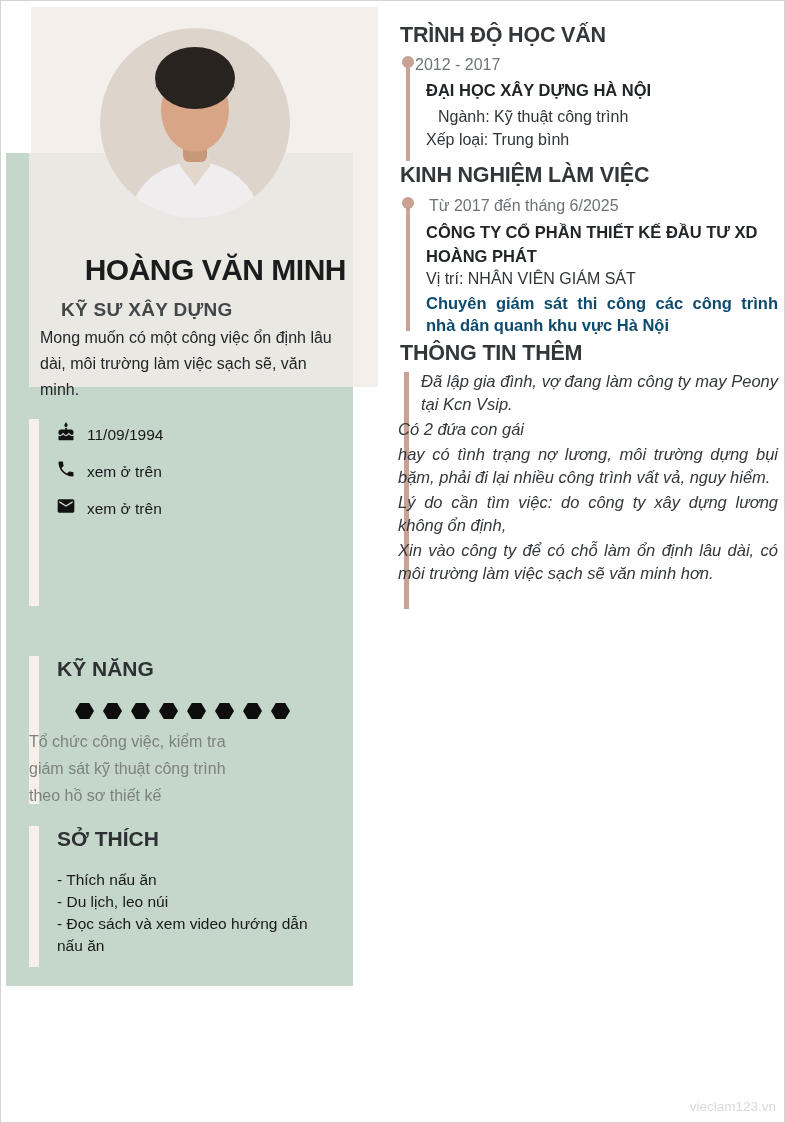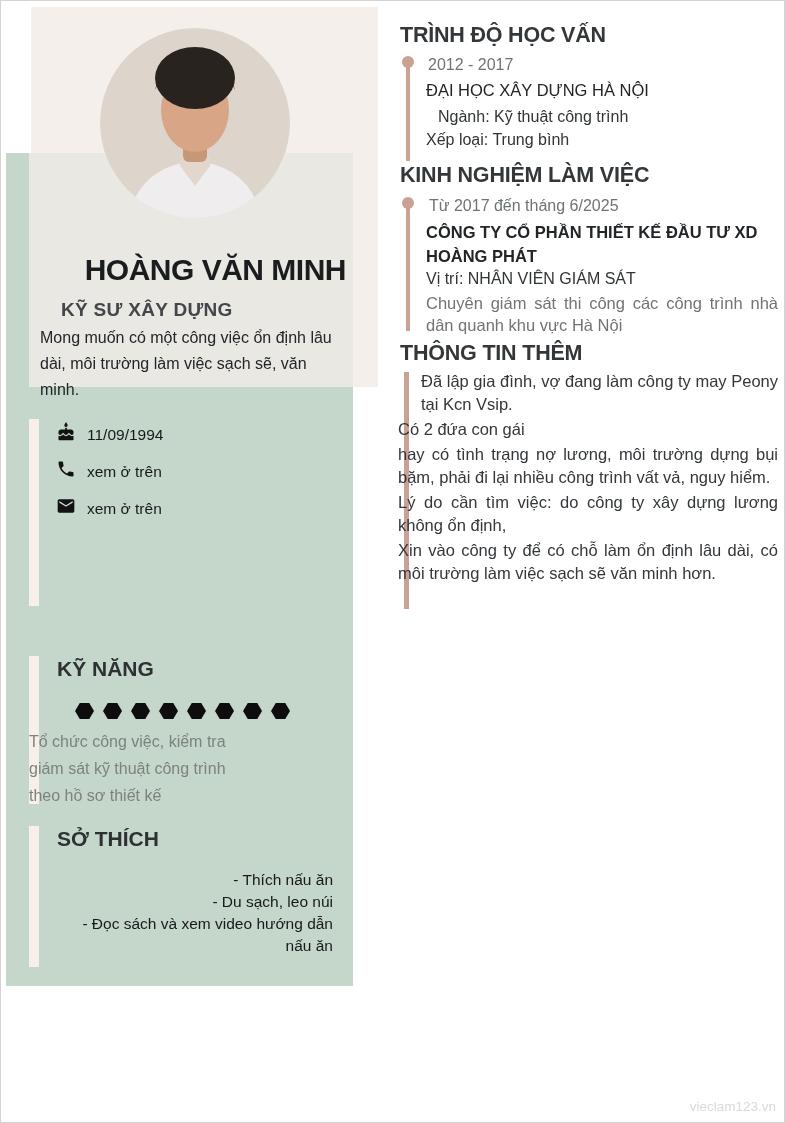--- a/index.html
+++ b/index.html
@@ -44,49 +44,49 @@
   .skills-title { top:656px; }
   .hex-row { position:absolute; left:74px; top:702px; display:flex; gap:9px; }
   .hex { width:19px; height:16px; background:#0d0d0d; display:inline-block;
     clip-path:polygon(25% 0%, 75% 0%, 100% 50%, 75% 100%, 25% 100%, 0% 50%); }
   .skills-desc { position:absolute; left:28px; top:727px; width:232px; text-align:left;
     font-size:16px; color:#7c837f; line-height:27px; }
 
   
   .hobbies-title { top:826px; }
   .hobbies-list { position:absolute; left:56px; top:868px; width:276px;
-    font-size:15.5px; color:#17191b; line-height:22px;text-align:right; }
+    font-size:15.5px; color:#17191b; line-height:22px; }
 
   
   .section-title { position:absolute; left:399px; font-size:21.5px; font-weight:bold;
     color:#33373a; letter-spacing:-0.2px; }
   .t-edu { top:22px; } .t-exp { top:162px; } .t-add { top:340px; }
 
   .tl-dot  { position:absolute; width:12px; height:12px; border-radius:50%; background:#c9a295; }
   .tl-line { position:absolute; width:4px; background:#c9a295; }
   .dot-edu { left:401px; top:55px; } .line-edu { left:405px; top:61px; height:99px; }
   .dot-exp { left:401px; top:196px; } .line-exp { left:405px; top:202px; height:128px; }
   .bar-add { position:absolute; left:403px; top:371px; width:5px; height:237px; background:#c9a295; }
 
   .muted { color:#6e7376; }
-  .r-period-edu { position:absolute; left:427px; top:55px; font-size:16px; }
-  .r-school     { position:absolute; left:425px; top:80px; font-size:16.5px; font-weight:normal; color:#222527; }
+  .r-period-edu { position:absolute; left:414px; top:55px; font-size:16px; }
+  .r-school     { position:absolute; left:425px; top:80px; font-size:16.5px; font-weight:bold; color:#222527; }
   .r-major      { position:absolute; left:425px; top:107px; font-size:16px; color:#303436;margin-left:12px; }
   .r-grade      { position:absolute; left:425px; top:130px; font-size:16px; color:#303436; }
 
   .r-period-exp { position:absolute; left:428px; top:196px; font-size:16px; }
   .r-company    { position:absolute; left:425px; top:219px; width:342px; font-size:16.5px;
     font-weight:bold; color:#222527; line-height:24px; }
   .r-position   { position:absolute; left:425px; top:269px; font-size:16px; color:#303436; }
   .r-expdesc    { position:absolute; left:425px; top:291px; width:352px; font-size:16.5px;
-    color:#737373; line-height:22px; text-align:justify; }
+    color:#0c4a6e; line-height:22px; text-align:justify;font-weight:bold; }
 
   .add-content { position:absolute; left:397px; top:369px; width:380px;
     font-size:16.5px; color:#33373a; line-height:23px; }
-  .add-content p { margin:0 0 2px 0; text-align:justify; }
+  .add-content p { margin:0 0 2px 0; text-align:justify;font-style:italic; }
   .add-content p.indented { margin-left:23px; }
 
   .watermark { position:absolute; right:8px; top:1098px; font-size:13.5px; color:#d9d9d9; }
 </style>
 </head>
 <body>
 
 <div class="page">
 
   <div class="blush-block"></div>
@@ -149,21 +149,21 @@
       <span class="hex"></span>
       <span class="hex"></span>
       <span class="hex"></span>
       <span class="hex"></span>
     </div>
   <div class="skills-desc">Tổ chức công việc, kiểm tra giám sát kỹ thuật công trình theo hồ sơ thiết kế</div>
 
   <div class="hobbies-title">SỞ THÍCH</div>
   <div class="hobbies-list">
     <div>- Thích nấu ăn</div>
-    <div>- Du sạch, leo núi</div>
+    <div>- Du lịch, leo núi</div>
     <div>- Đọc sách và xem video hướng dẫn nấu ăn</div>
   </div>
 
   <div class="section-title t-edu">TRÌNH ĐỘ HỌC VẤN</div>
   <div class="tl-dot dot-edu"></div>
   <div class="tl-line line-edu"></div>
   <div class="r-period-edu muted">2012 - 2017</div>
   <div class="r-school">ĐẠI HỌC XÂY DỰNG HÀ NỘI</div>
   <div class="r-major">Ngành: Kỹ thuật công trình</div>
   <div class="r-grade">Xếp loại: Trung bình</div>

